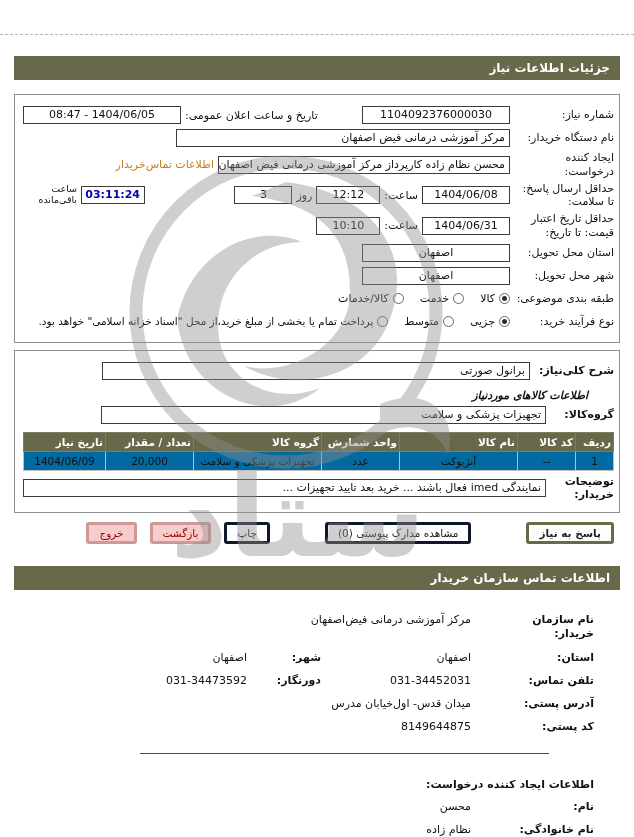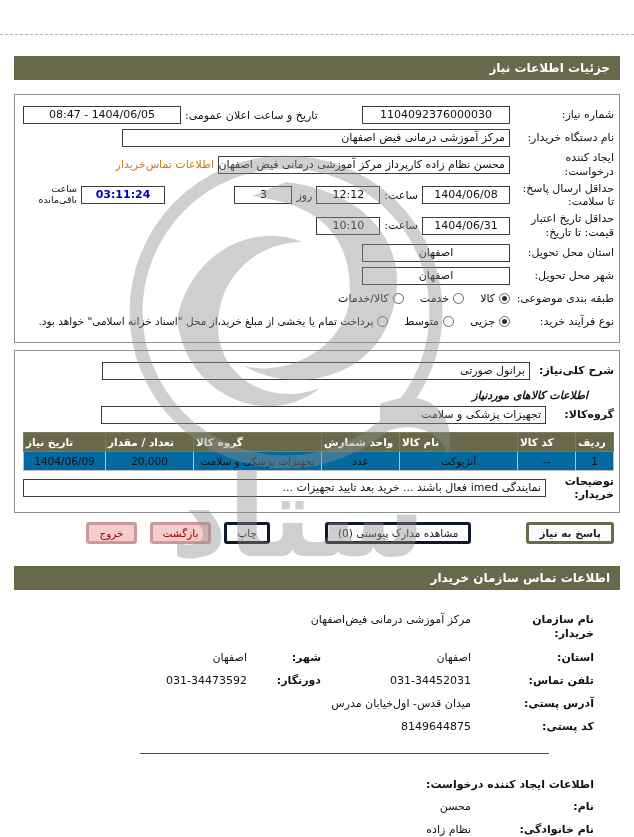--- a/index.html
+++ b/index.html
@@ -22,39 +22,39 @@
   .labelcol-md { flex:0 0 80px; font-weight:bold; line-height:1.25; }
   .labelcol-sm { flex:0 0 64px; font-weight:bold; line-height:1.25; }
   .lbl { white-space:nowrap; }
   .vbox {
     display:inline-block; border:1px solid #3c3c3c; background:#fff;
     height:18px; line-height:16px; padding:0 4px; overflow:hidden;
     white-space:nowrap; font-size:11px;
   }
   .c { text-align:center; }
   .spacer { flex:1; }
-  .w148{width:148px}.w158{width:158px}.w377{width:388px}.w292{width:292px}
-  .w88{width:88px}.w56{width:64px}.w58{width:58px}.w64{width:84px}
+  .w148{width:148px}.w158{width:158px}.w377{width:334px}.w292{width:292px}
+  .w88{width:88px}.w56{width:64px}.w58{width:58px}.w64{width:64px}
   .w428{width:428px}.w445{width:445px}
   .link { color:#c77c1e; cursor:pointer; white-space:nowrap; }
   .timebox { color:#0000bb; font-weight:bold; }
   .small-lbl { font-size:9.5px; width:54px; line-height:1.15; }
   .ritem { display:flex; align-items:center; gap:4px; margin-left:12px; }
   .radio {
     width:11px; height:11px; border:1px solid #666; border-radius:50%;
     background:#fff; position:relative; flex:0 0 11px;
   }
   .radio.checked::after {
     content:""; position:absolute; inset:2px; background:#2f2f2f; border-radius:50%;
   }
   .heading { font-weight:bold; padding-right:26px; margin:8px 0 2px;font-style:italic; }
   table.goods { width:100%; border-collapse:collapse; margin:7px 0 4px; font-size:10.5px; }
   .goods th {
     background:#68684a; color:#fff; font-weight:bold; padding:3px 2px;
-    border:1px solid #7d7d5e; text-align:left; white-space:nowrap;
+    border:1px solid #7d7d5e; text-align:right; white-space:nowrap;
   }
   .goods td { background:#0369a1; padding:3px 2px; border:1px solid #bfbfbf; text-align:center; white-space:nowrap; }
   .btnrow { display:flex; align-items:center; margin:9px 20px 0 14px; }
   .btn {
     border:3px solid #0f172a; background:#fdfdfd; border-radius:3px;
     font-size:10.5px; padding:2px 10px; font-family:inherit; cursor:pointer; color:#222;
     white-space:nowrap;
   }
   .btn.primary { border-color:#6a6a4a; font-weight:bold; }
   .btn.pink { background:#f6cdcd; border-color:#cf9898; color:#a40000; }

